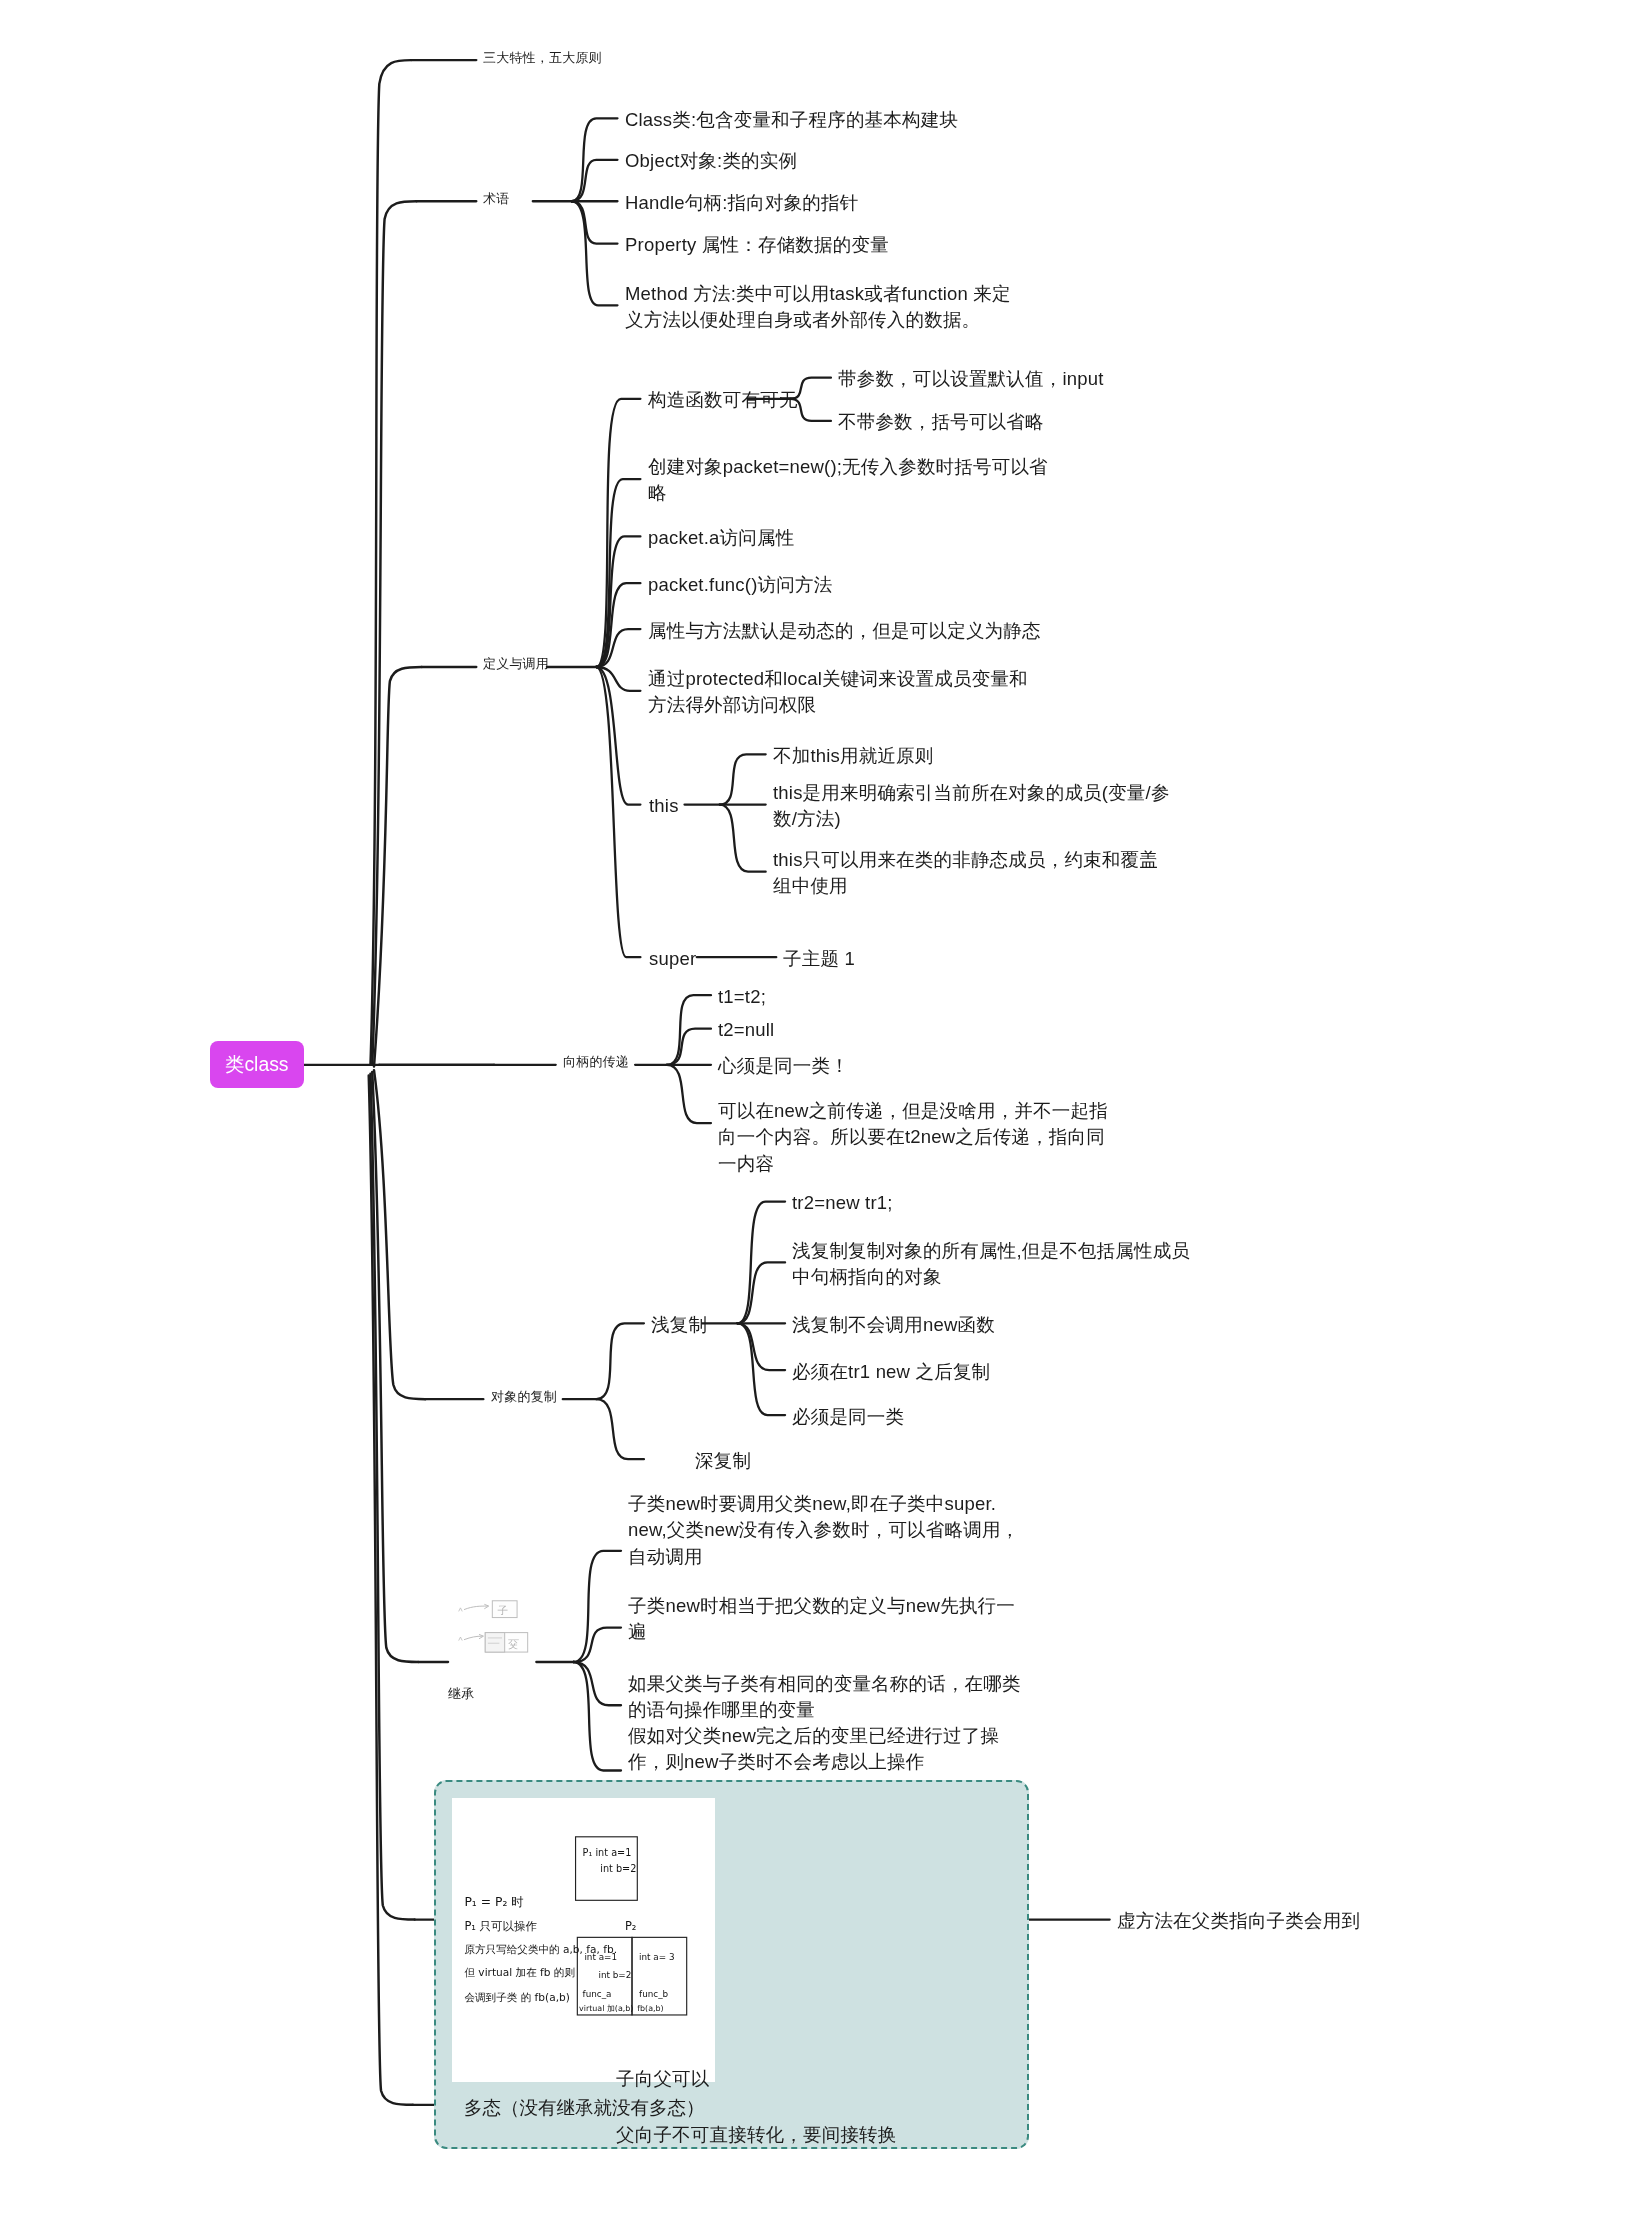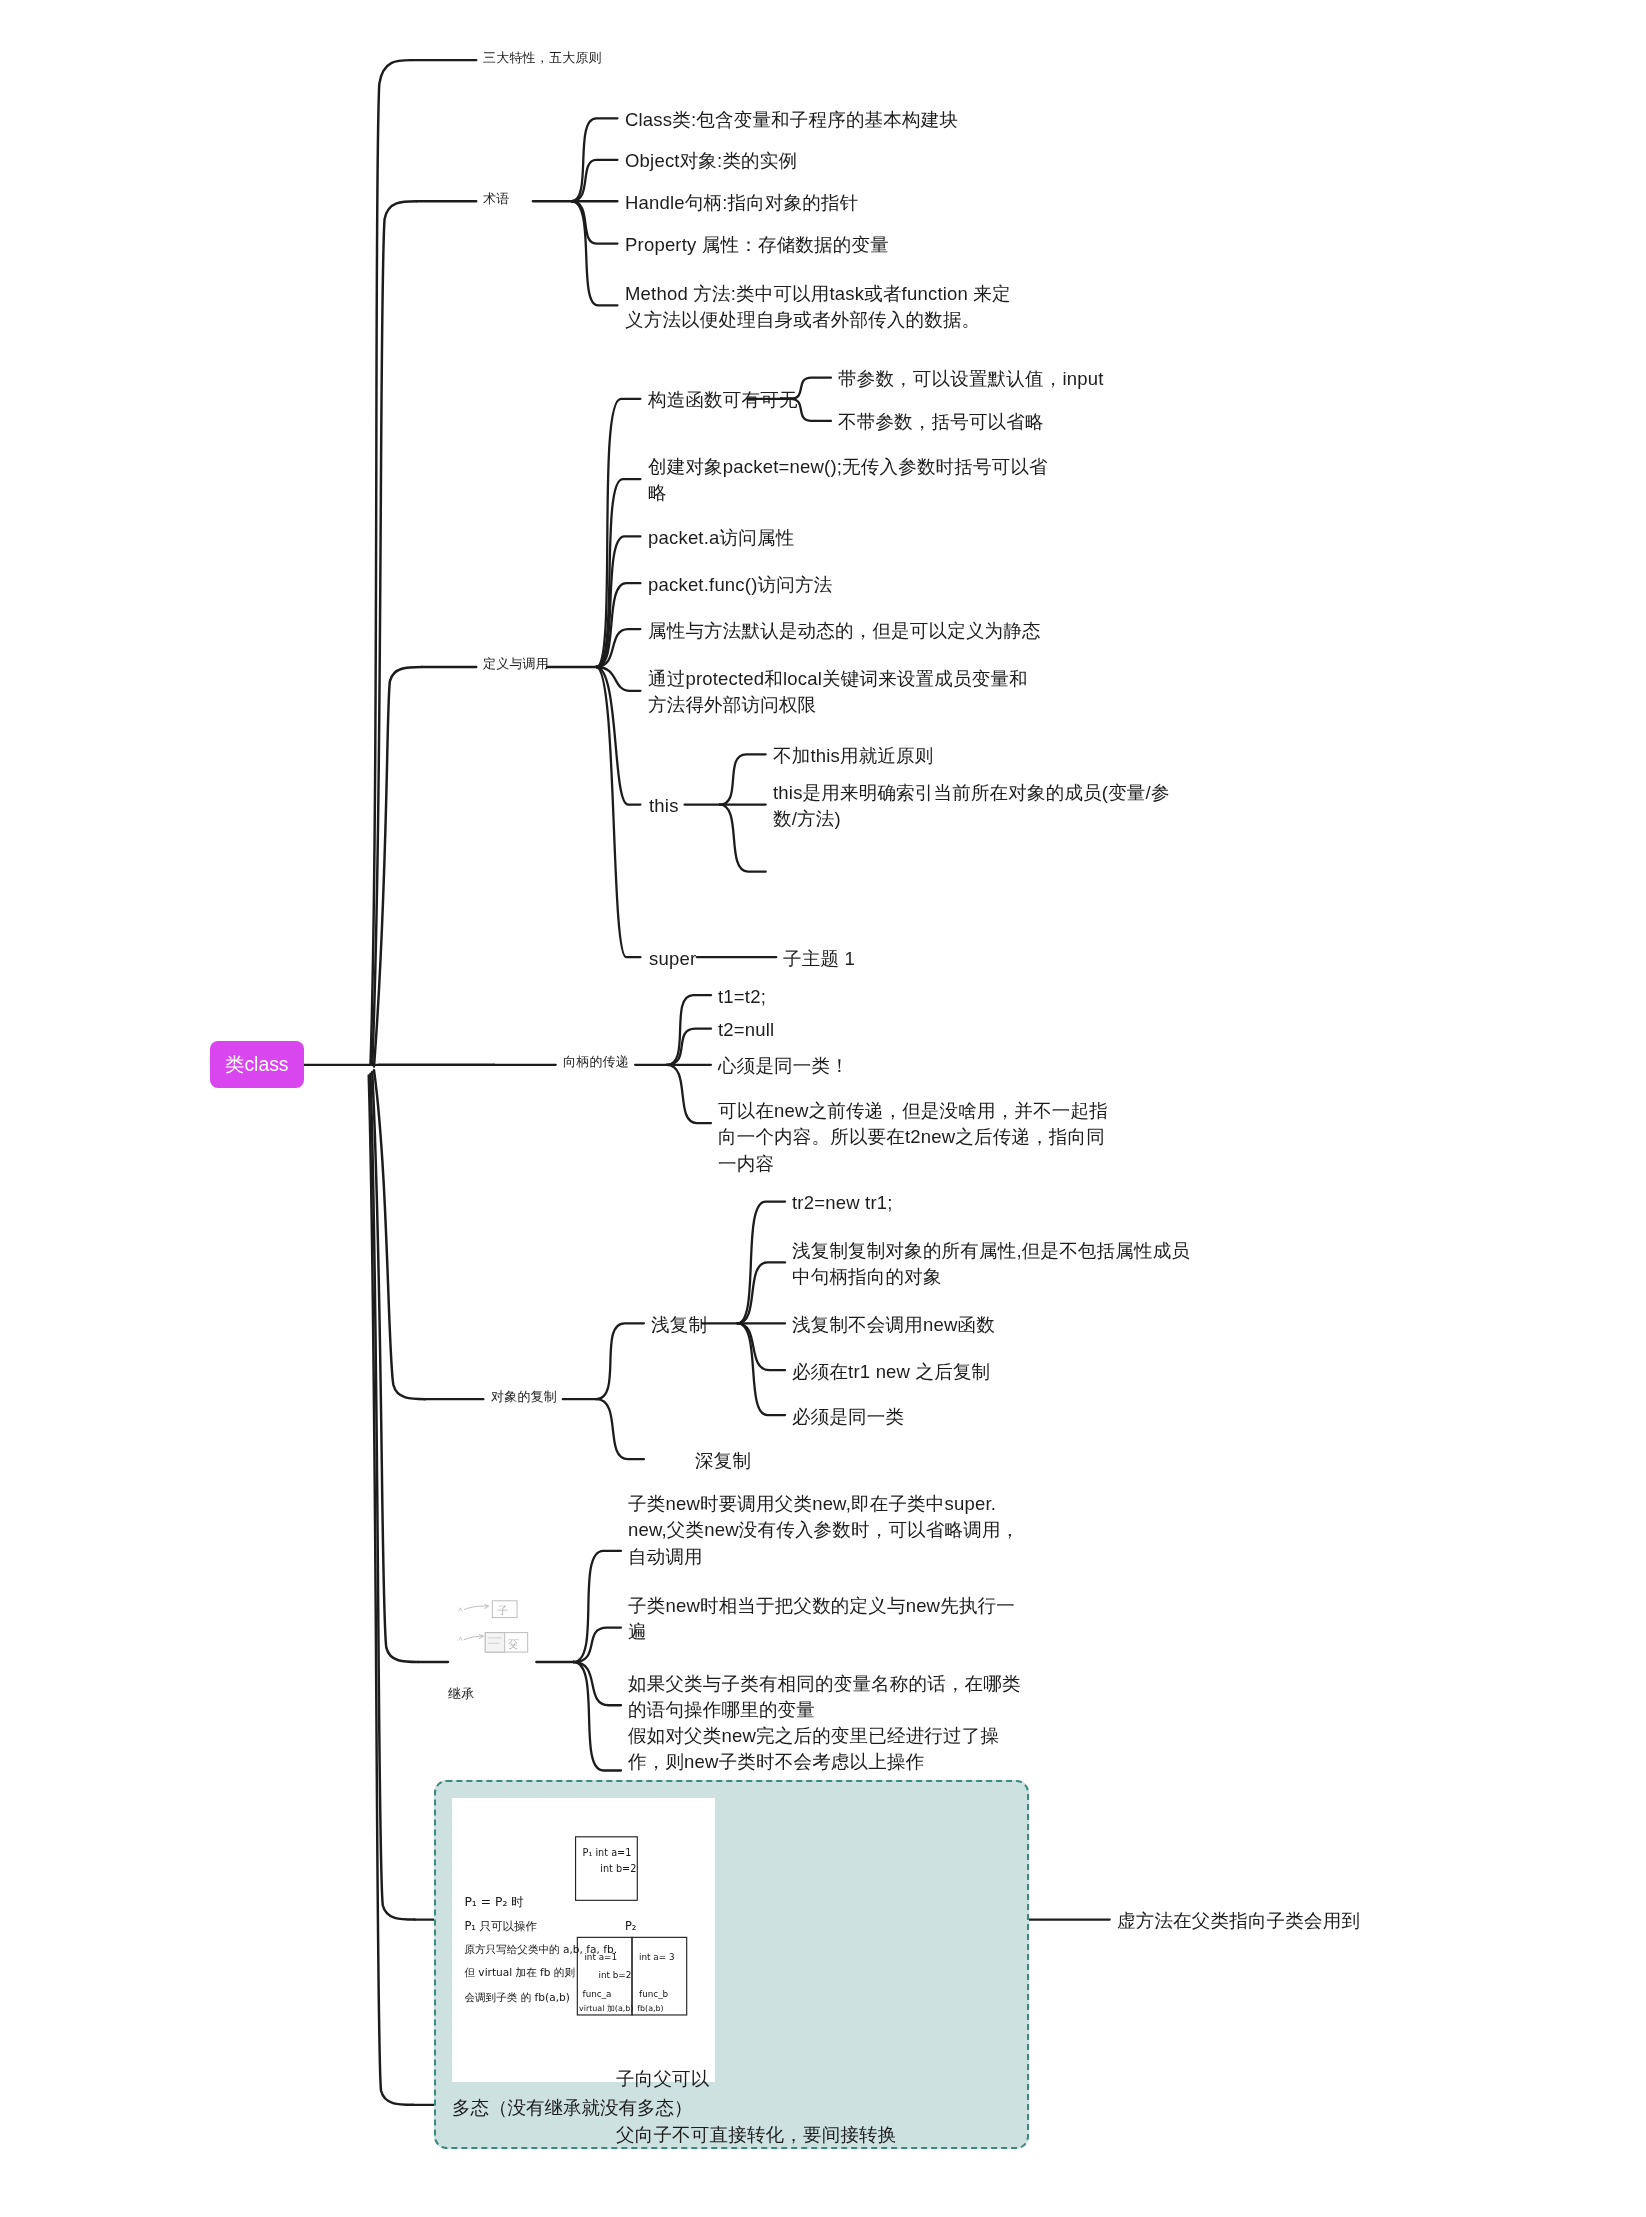--- a/index.html
+++ b/index.html
@@ -47,20 +47,21 @@
     position: absolute;
     background: #cee1e1;
     border: 2.6px dashed #3a8a80;
     border-radius: 12.4px;
   }
   .poly-label {
     position: absolute;
     font-size: 18.5px;
     color: #1c1c1c;
     white-space: nowrap;
+    margin-left: 12px;
   }
   .sketch {
     position: absolute;
     background: #ffffff;
     overflow: hidden;
   }
   .sketch svg { display: block; }
   .inherit-sketch {
     position: absolute;
     opacity: 0.45;
@@ -214,20 +215,22 @@
   <div class="node" style="left:648px; top:525px;">packet.a访问属性</div>
   <div class="node" style="left:648px; top:572px;">packet.func()访问方法</div>
   <div class="node" style="left:648px; top:618px;">属性与方法默认是动态的，但是可以定义为静态</div>
   <div class="node" style="left:648px; top:666px;">通过protected和local关键词来设置成员变量和
 方法得外部访问权限</div>
 
   <div class="node" style="left:649px; top:793px;">this</div>
   <div class="node" style="left:773px; top:743px;">不加this用就近原则</div>
   <div class="node" style="left:773px; top:780px;">this是用来明确索引当前所在对象的成员(变量/参
 数/方法)</div>
+  <div class="node" style="left:773px; top:847px;">this只可以用来在类的非静态成员，约束和覆盖
+组中使用</div>
 
   <div class="node" style="left:649px; top:946px;">super</div>
   <div class="node" style="left:783px; top:946px;">子主题 1</div>
 
   <div class="node" style="left:718px; top:984px;">t1=t2;</div>
   <div class="node" style="left:718px; top:1017px;">t2=null</div>
   <div class="node" style="left:718px; top:1053px;">心须是同一类！</div>
   <div class="node" style="left:718px; top:1098px;">可以在new之前传递，但是没啥用，并不一起指
 向一个内容。所以要在t2new之后传递，指向同
 一内容</div>

